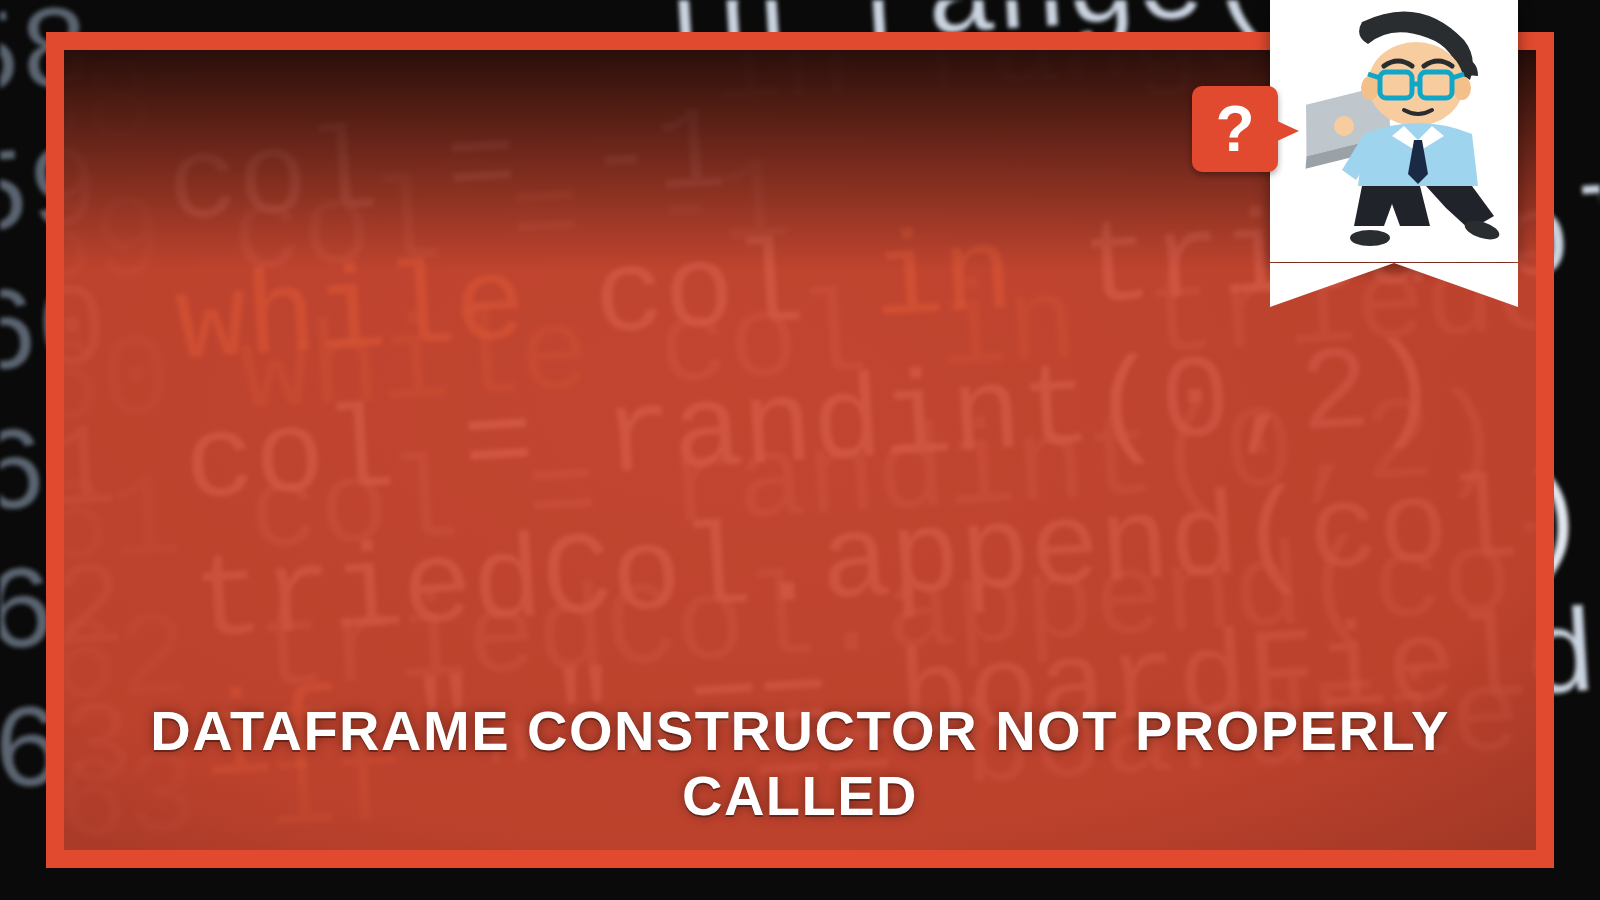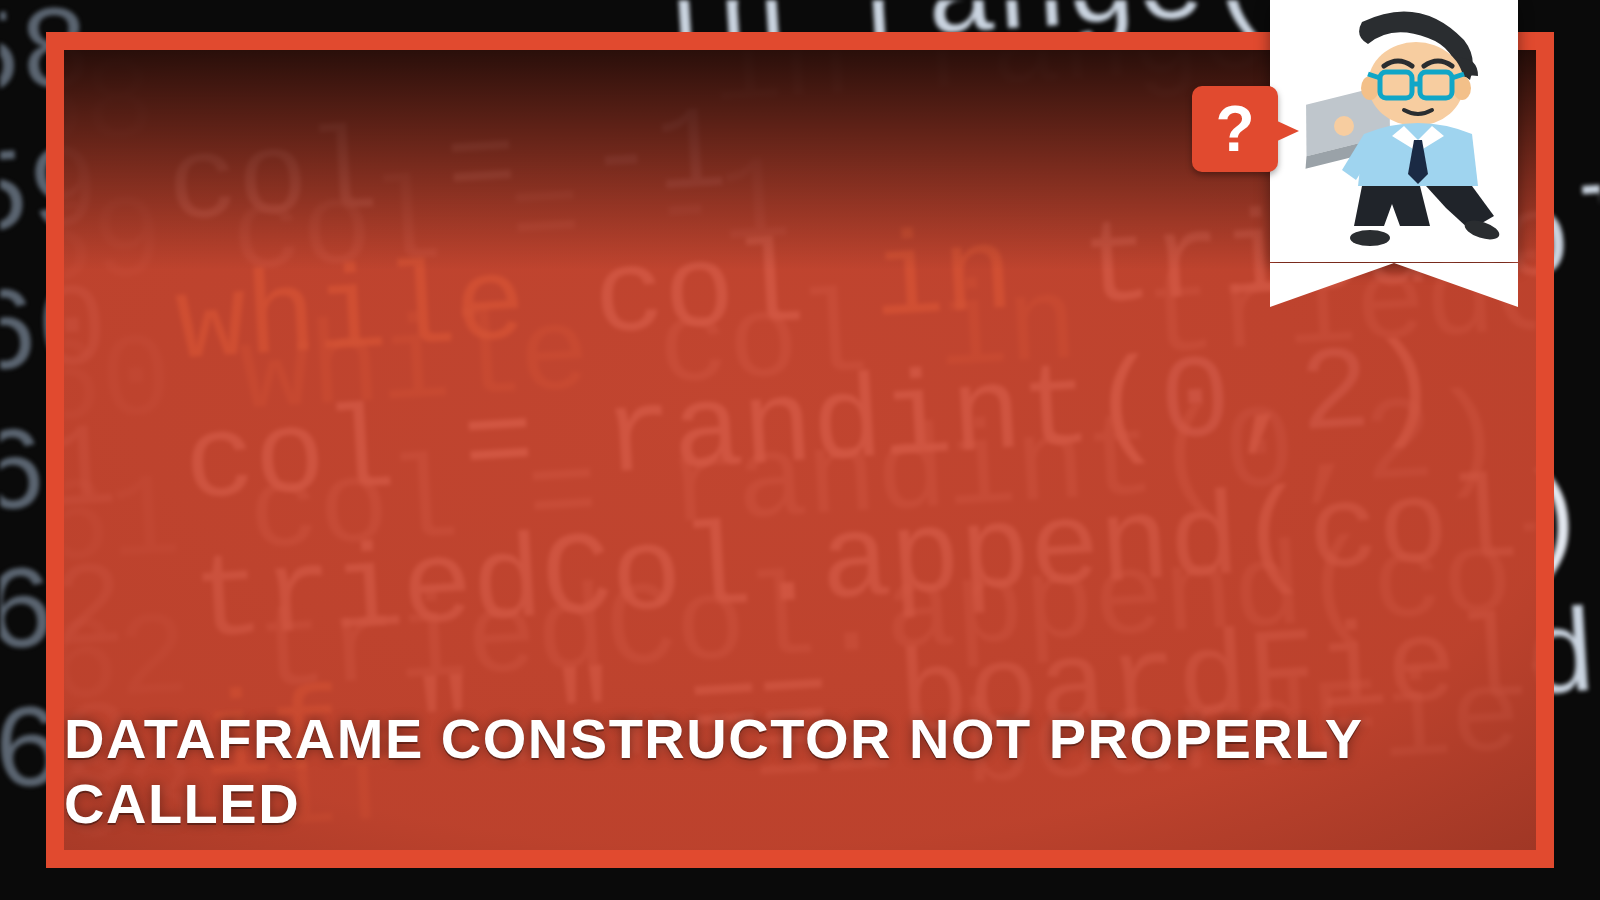--- a/index.html
+++ b/index.html
@@ -88,22 +88,22 @@
     overflow: hidden;
     filter: blur(2.2px);
     mix-blend-mode: screen;
     opacity: 0.45;
   }
   .code-inside .code-lines { opacity: 0.95; }
   
   .title {
     position: absolute;
     left: 0; right: 0;
-    bottom: 14px;
-    text-align: left;
+    bottom: 22px;
+    text-align: center;
     font-weight: 800;
     font-size: 56px;
     letter-spacing: 1.5px;
     color: #ffffff;
     text-shadow: 0 2px 0 rgba(0,0,0,0.35), 0 0 12px rgba(0,0,0,0.4);
   }
   
   .ribbon {
     position: absolute;
     right: 76px;

